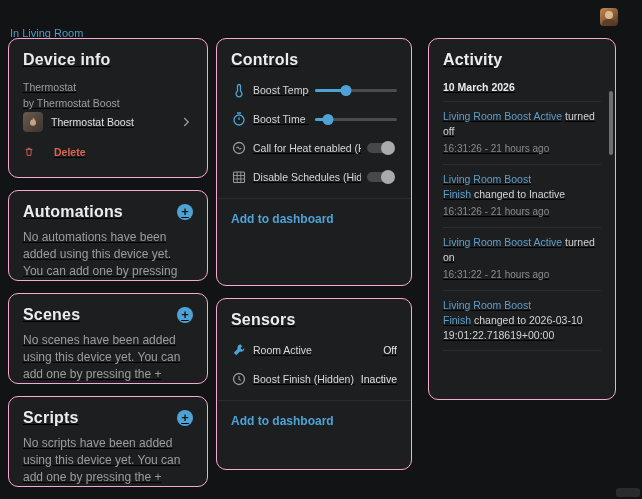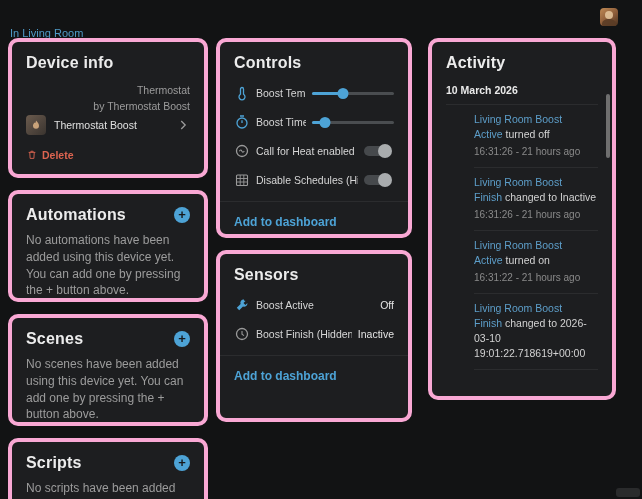--- a/index.html
+++ b/index.html
@@ -20,47 +20,47 @@
   }
   .avatar .head { position:absolute; left:5px; top:3px; width:8px; height:8px; border-radius:50%; background:#e8c9a0; opacity:.85;}
   .avatar .body { position:absolute; left:2px; top:11px; width:14px; height:9px; border-radius:50% 50% 0 0; background:#5a3c26; opacity:.9;}
 
   .columns { position:absolute; top:38px; left:8px; display:flex; align-items:flex-start; }
   .col1 { width:200px; margin-right:8px; }
   .col2 { width:196px; margin-right:16px; }
   .col3 { width:188px; }
 
   .card {
-    background:#1d1e20; border:4px solid #f9a8d4; border-radius:10px;
-    padding:12px 14px; margin-bottom:12px; overflow:hidden; position:relative;
+    background:#1d1e20; border:1px solid #f9a8d4; border-radius:10px;
+    padding:12px 14px; margin-bottom:12px; overflow:hidden; position:relative;text-decoration:underline;
   }
   .card h2 { margin:0; font-size:16px; font-weight:600; color:#ececec; letter-spacing:.2px; }
   .card-device   { height:140px; }
-  .card-empty    { height:112px; }
-  .card-controls { height:200px; }
+  .card-empty    { height:91px; }
+  .card-controls { height:248px; }
   .card-sensors  { height:172px; }
   .card-activity { height:362px; }
 
   .card-head { display:flex; align-items:center; justify-content:space-between; }
   .plus-btn {
     width:16px; height:16px; border-radius:50%; background:#4da3d6;
     color:#17181a; font-size:13px; line-height:15px; text-align:center;
     font-weight:700; cursor:pointer; flex:none;
   }
   .empty-text { font-size:12px; color:#9c9c9c; line-height:1.4; margin-top:8px; }
 
   
-  .dev-sub { font-size:10.5px; color:#9c9c9c; margin-top:10px; line-height:1.55;text-align:right; }
+  .dev-sub { font-size:10.5px; color:#9c9c9c; margin-top:10px; line-height:1.55; }
   .integration-row { display:flex; align-items:center; margin-top:0; cursor:pointer; }
   .int-logo { width:20px; height:20px; border-radius:4px; margin-right:8px; flex:none;
     background:linear-gradient(135deg,#6b5b4e,#3a342f); display:flex; align-items:center; justify-content:center; color:#c9a37a; }
   .int-logo svg { width:12px; height:12px; }
   .int-name { font-size:10.5px; color:#e0e0e0; }
   .chevron { margin-left:auto; width:14px; height:14px; color:#9a9a9a; }
-  .delete-row { display:flex; align-items:center; gap:4px; margin-top:14px; color:#dd6450; font-size:10.5px; font-weight:600; cursor:pointer; }
+  .delete-row { display:flex; align-items:center; gap:19px; margin-top:14px; color:#dd6450; font-size:10.5px; font-weight:600; cursor:pointer; }
   .delete-row svg { width:12px; height:12px; }
 
   
   .ctl-row { display:flex; align-items:center; margin:13px 0; }
   .icon { width:16px; height:16px; flex:none; display:inline-block; }
   .icon svg { width:100%; height:100%; display:block; }
   .icon.blue { color:#4da3d6; }
   .icon.gray { color:#9a9a9a; }
   .ctl-label { flex:1; font-size:10.5px; color:#d6d6d6; white-space:nowrap; overflow:hidden; margin:0 6px; }
 
@@ -73,21 +73,21 @@
   .toggle-knob { position:absolute; right:-2px; top:-2px; width:14px; height:14px; border-radius:50%; background:#a9acae; }
 
   .card-divider { height:1px; background:#2b2c2e; margin:10px -14px; }
   .dash-link { font-size:12px; color:#4da3d6; font-weight:600; cursor:pointer; display:inline-block; margin-top:2px; }
 
   .sensor-value { font-size:10.5px; color:#e4e4e4; flex:none; }
 
   
   .date-header { font-size:10.5px; font-weight:700; color:#eaeaea; margin:12px 0 8px; }
   .activity-list { border-top:1px solid #2b2c2e; }
-  .activity-item { padding:7px 0; border-bottom:1px solid #2b2c2e; font-size:10.5px; line-height:1.45;margin-left:28px; }
+  .activity-item { padding:7px 0; border-bottom:1px solid #2b2c2e; font-size:10.5px; line-height:1.45; }
   .entity { color:#5d9ec9; cursor:pointer; }
   .action { color:#d2d2d2; margin-left:3px; }
   .time { color:#8a8a8a; font-size:10px; margin-top:3px; }
   .activity-scrollbar { position:absolute; top:52px; right:2px; width:4px; height:64px; background:#6f6f6f; border-radius:2px; cursor:pointer; }
 
   .corner-widget { position:absolute; right:2px; bottom:2px; width:24px; height:9px; background:#2a2b2c; border-radius:3px; }
 </style>
 </head>
 <body>
 
@@ -221,21 +221,21 @@
 
     <div class="card card-sensors">
       <h2>Sensors</h2>
 
       <div class="ctl-row">
         <span class="icon blue">
           <svg viewBox="0 0 16 16">
               <path d="M10 2.6a3.2 3.2 0 0 0-3.4 4.4L2.8 10.8l2.4 2.4 3.8-3.8A3.2 3.2 0 0 0 13.4 6l-2 2-1.9-1.9 2-2a3.2 3.2 0 0 0-1.5-.5z" fill="currentColor"></path>
             </svg>
         </span>
-        <span class="ctl-label">Boost Active</span>
+        <span class="ctl-label">Room Active</span>
         <span class="sensor-value">Off</span>
       </div>
 
       <div class="ctl-row">
         <span class="icon gray">
           <svg viewBox="0 0 16 16">
               <circle cx="8" cy="8" r="5.5" fill="none" stroke="currentColor" stroke-width="1.3"></circle>
               <path d="M8 5v3.2l2 1.4" fill="none" stroke="currentColor" stroke-width="1.1"></path>
             </svg>
         </span>

